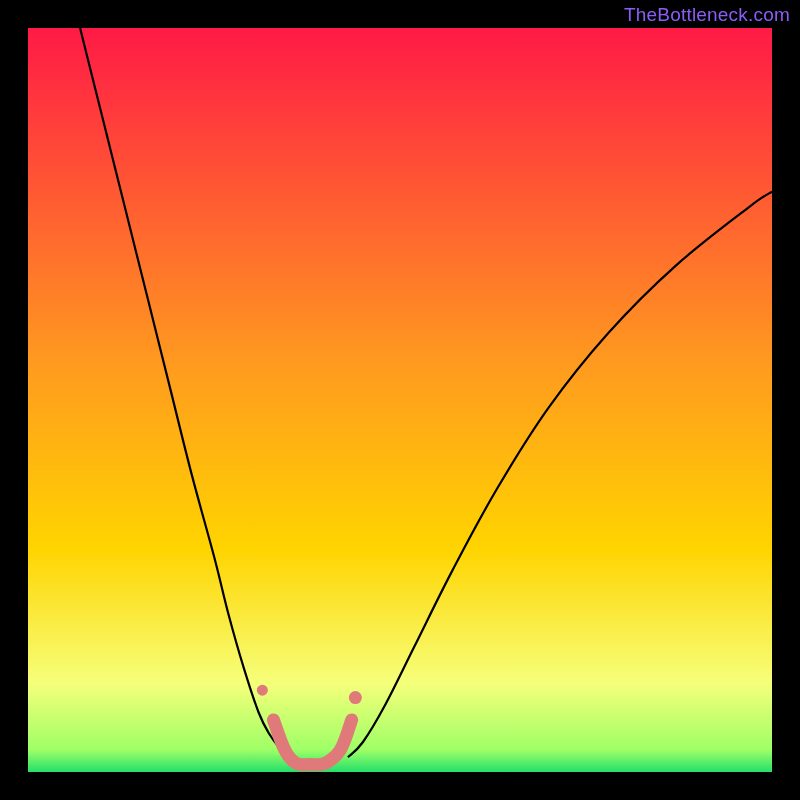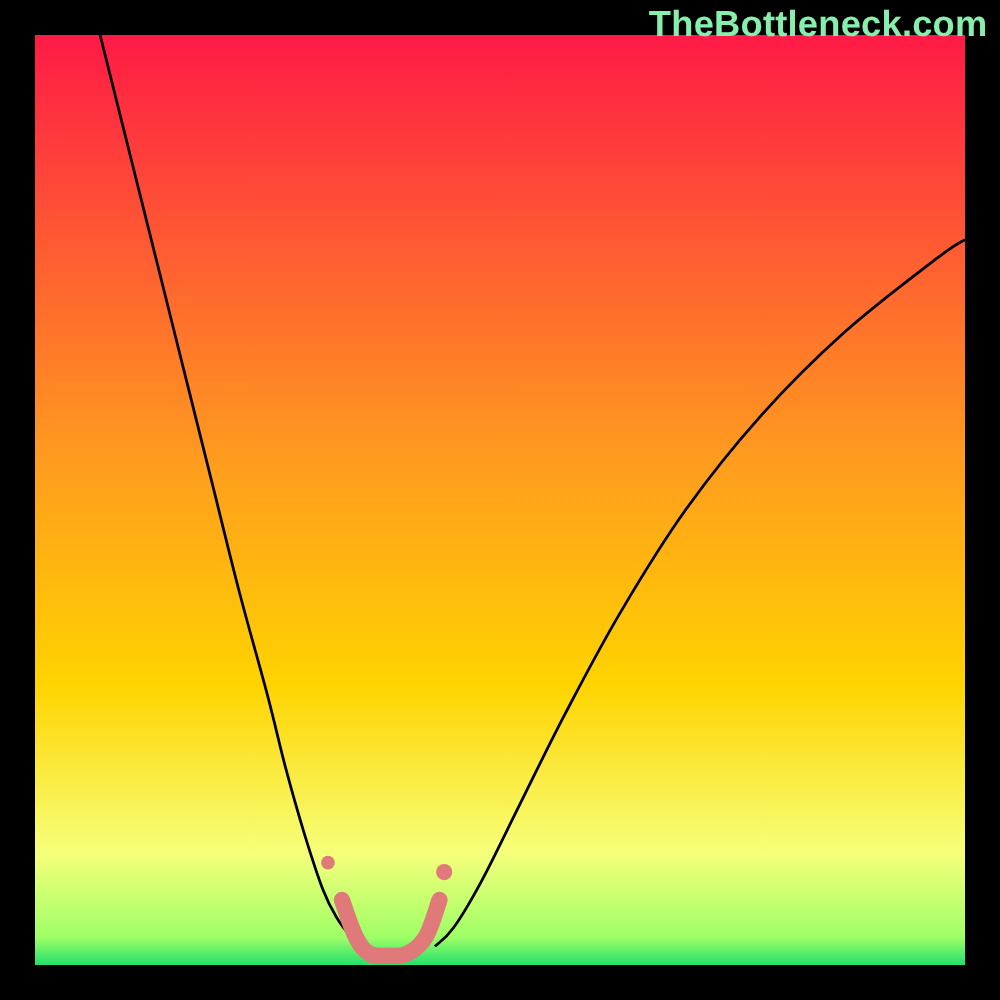--- a/index.html
+++ b/index.html
@@ -22,23 +22,23 @@
     left: 28px;
     top: 28px;
     width: 744px;
     height: 744px;
     overflow: hidden;
   }
   .watermark {
     position: absolute;
     top: 4px;
     right: 10px;
-    color: #86efac;
-    font-size: 29px;
-    font-weight: 700;
+    color: #8b5cf6;
+    font-size: 19px;
+    font-weight: 400;
     letter-spacing: 0.2px;
   }
   svg { display: block; }
 </style>
 </head>
 <body>
 
 <div class="frame">
 
   <div class="plot-area">

